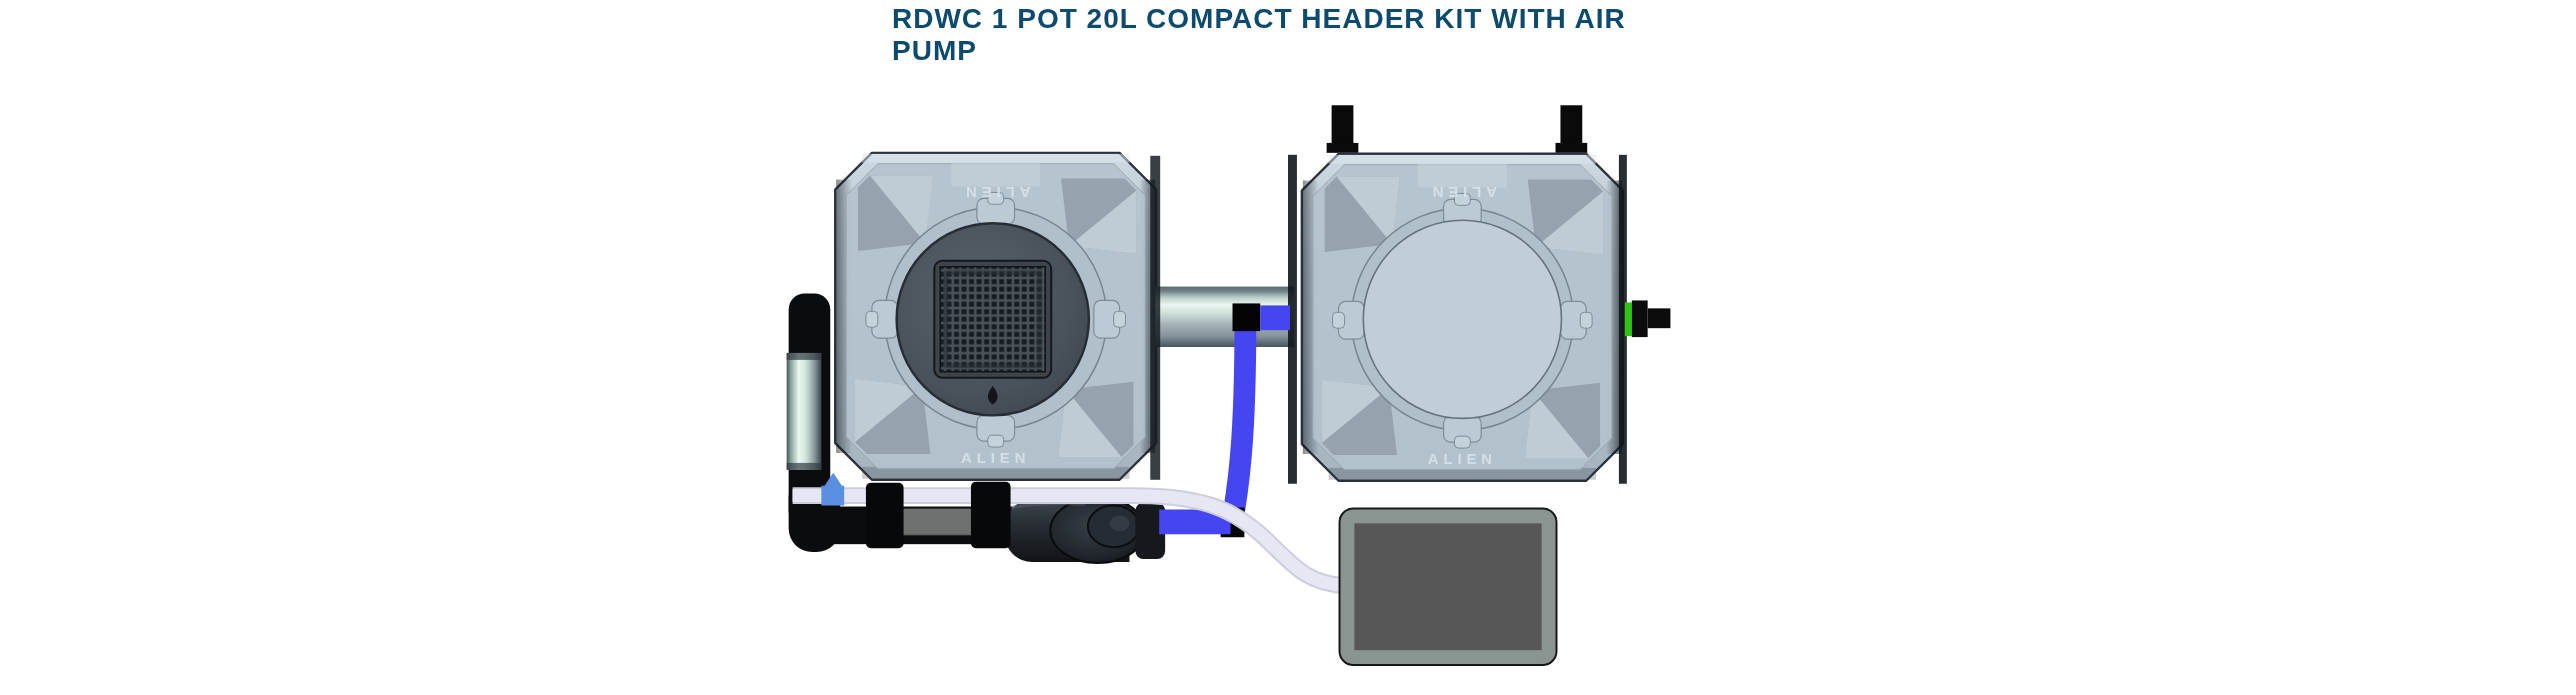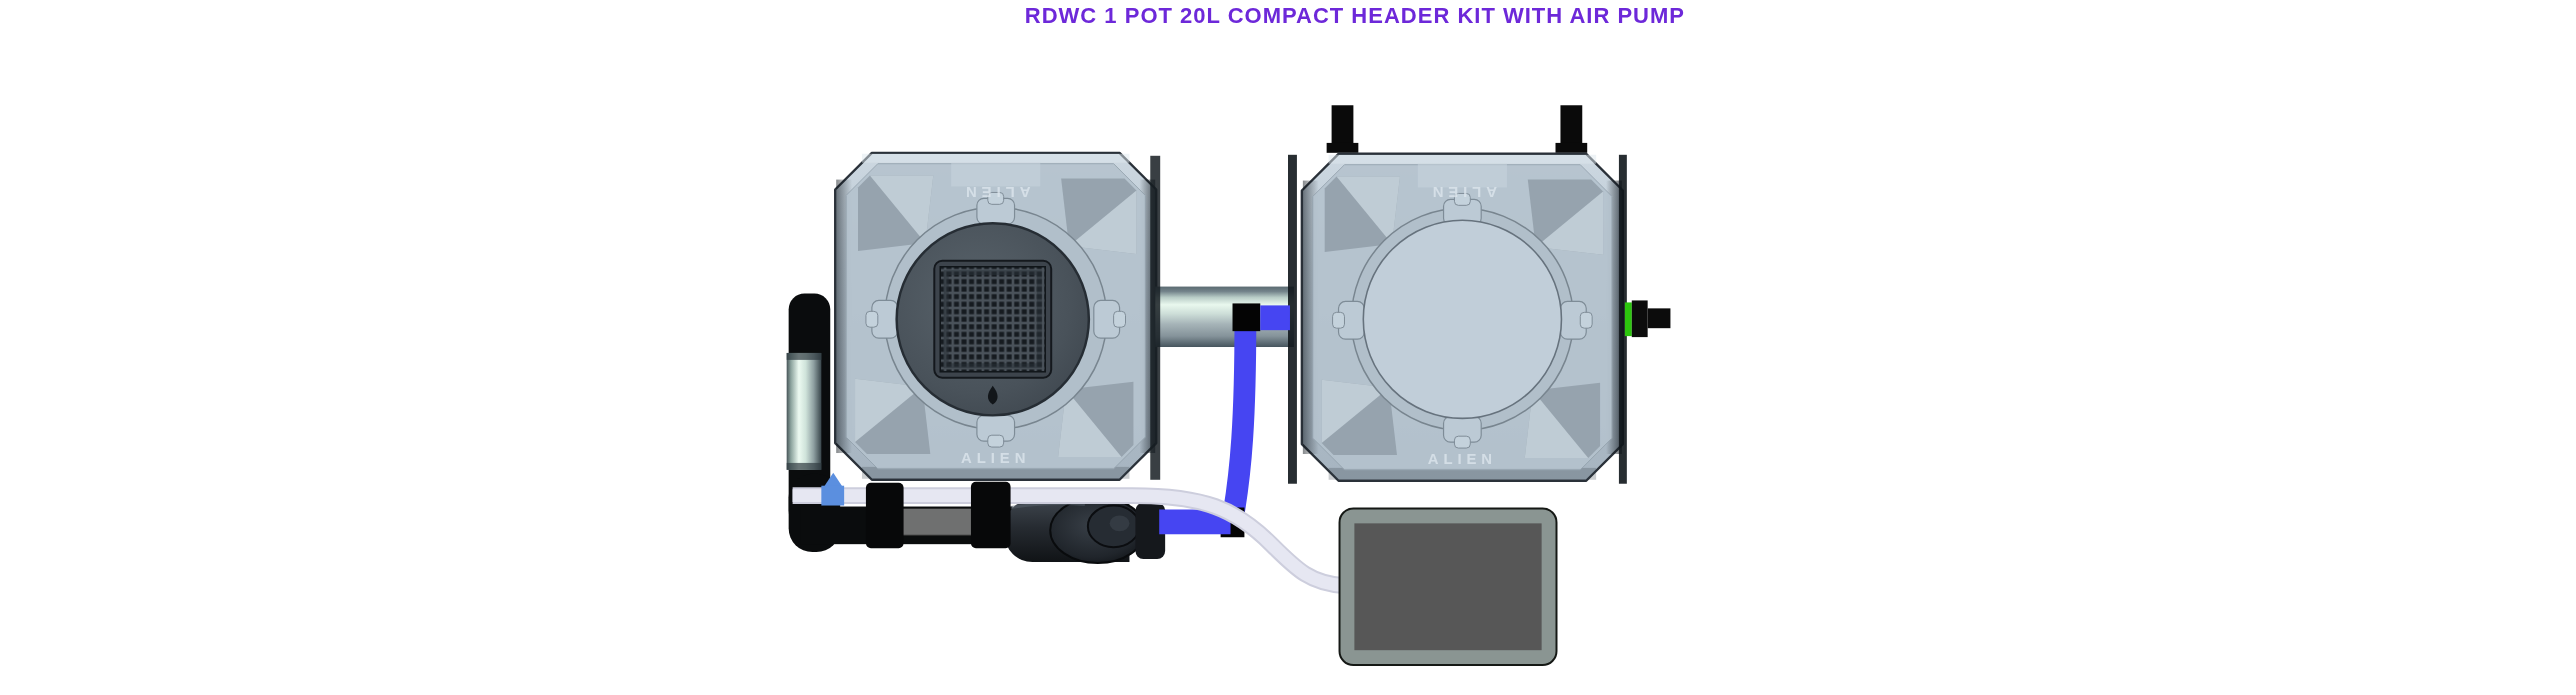--- a/index.html
+++ b/index.html
@@ -1,19 +1,19 @@
 <!DOCTYPE html>
 <html><head>
 <meta charset="utf-8">
 <style>
   html,body{margin:0;padding:0;background:#ffffff;}
   .scene{position:relative;width:2576px;height:696px;background:#fff;overflow:hidden;
          font-family:"Liberation Sans",sans-serif;}
-  .title{position:absolute;left:892px;top:3px;width:793px;text-align:right;
-         font-size:22px;font-weight:bold;letter-spacing:1px;color:#6d28d9;
+  .title{position:absolute;left:892px;top:3px;width:793px;text-align:left;
+         font-size:28px;font-weight:bold;letter-spacing:1px;color:#0c4a6e;
          font-family:"Liberation Sans",sans-serif;}
   svg{position:absolute;left:0;top:0;}
   .alien{font-family:"Liberation Sans",sans-serif;font-weight:bold;font-size:15px;
          letter-spacing:5px;fill:#dde6ed;opacity:.8;text-anchor:middle;}
 </style>
 </head>
 <body>
 
 <div class="scene">
   <div class="title">RDWC 1 POT 20L COMPACT HEADER KIT WITH AIR PUMP</div>

